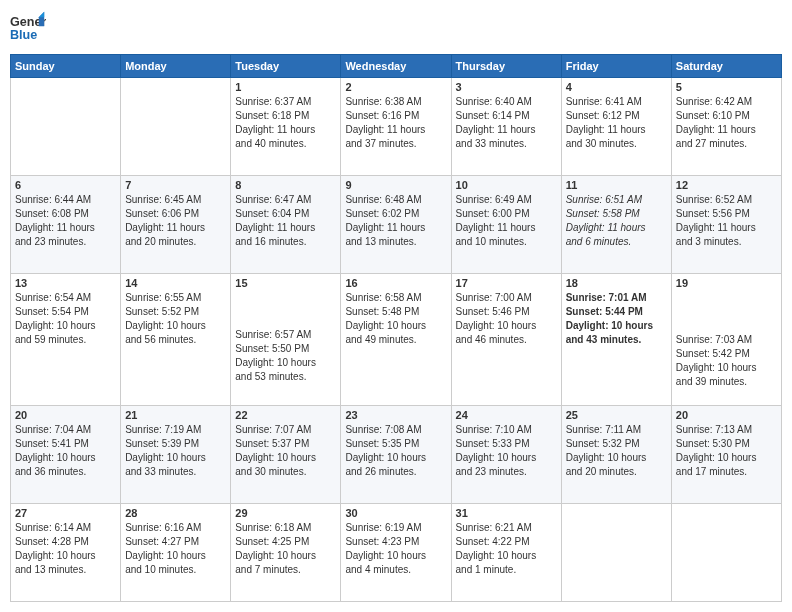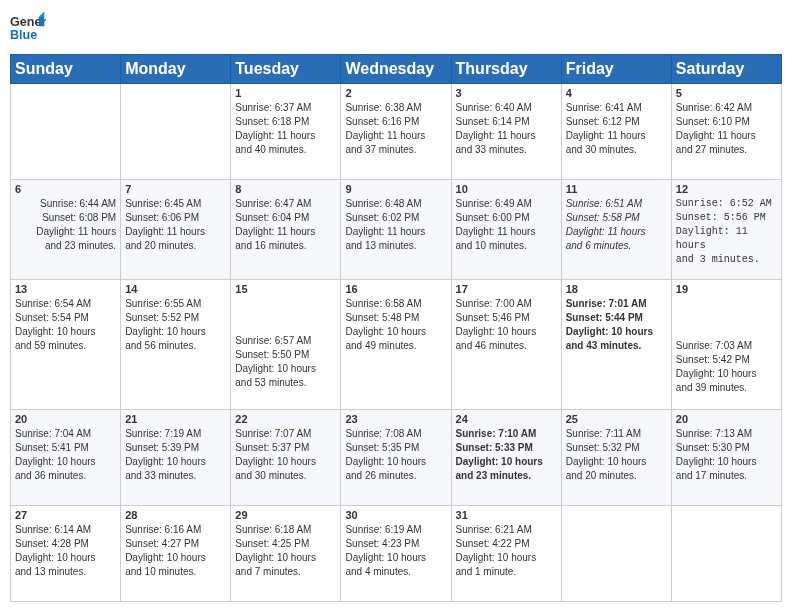--- a/index.html
+++ b/index.html
@@ -47,21 +47,21 @@
     .calendar {
       flex: 1;
       border: 1px solid #ccc;
       border-collapse: collapse;
       width: 100%;
       table-layout: fixed;
     }
     .calendar th {
       background-color: #2a6db5;
       color: white;
-      font-size: 16px;
+      font-size: 11px;
       font-weight: bold;
       padding: 5px 4px;
       border: 1px solid #1a5da0;
       text-align: left;
     }
     .calendar td {
       border: 1px solid #ccc;
       vertical-align: top;
       padding: 3px 4px;
       font-size: 9.5px;
@@ -156,21 +156,21 @@
             <span class="day-number">5</span>
             <div class="day-info" style="white-space: pre-line;">Sunrise: 6:42 AM
 Sunset: 6:10 PM
 Daylight: 11 hours
 and 27 minutes.</div>
           </td>
         </tr>
         <tr>
           <td>
             <span class="day-number">6</span>
-            <div class="day-info" style="white-space: pre-line; text-align: right;">Sunrise: 6:44 AM
+            <div class="day-info" style="white-space: pre-line;">Sunrise: 6:44 AM
 Sunset: 6:08 PM
 Daylight: 11 hours
 and 23 minutes.</div>
           </td>
           <td>
             <span class="day-number">7</span>
             <div class="day-info" style="white-space: pre-line;">Sunrise: 6:45 AM
 Sunset: 6:06 PM
 Daylight: 11 hours
 and 20 minutes.</div>
@@ -198,21 +198,21 @@
           </td>
           <td>
             <span class="day-number">11</span>
             <div class="day-info" style="white-space: pre-line; font-style: italic;">Sunrise: 6:51 AM
 Sunset: 5:58 PM
 Daylight: 11 hours
 and 6 minutes.</div>
           </td>
           <td>
             <span class="day-number">12</span>
-            <div class="day-info" style="white-space: pre-line; font-family: Liberation Mono, monospace;">Sunrise: 6:52 AM
+            <div class="day-info" style="white-space: pre-line;">Sunrise: 6:52 AM
 Sunset: 5:56 PM
 Daylight: 11 hours
 and 3 minutes.</div>
           </td>
         </tr>
         <tr>
           <td>
             <span class="day-number">13</span>
             <div class="day-info" style="white-space: pre-line;">Sunrise: 6:54 AM
 Sunset: 5:54 PM
@@ -286,21 +286,21 @@
           </td>
           <td>
             <span class="day-number">23</span>
             <div class="day-info" style="white-space: pre-line;">Sunrise: 7:08 AM
 Sunset: 5:35 PM
 Daylight: 10 hours
 and 26 minutes.</div>
           </td>
           <td>
             <span class="day-number">24</span>
-            <div class="day-info" style="white-space: pre-line; font-weight: bold;">Sunrise: 7:10 AM
+            <div class="day-info" style="white-space: pre-line;">Sunrise: 7:10 AM
 Sunset: 5:33 PM
 Daylight: 10 hours
 and 23 minutes.</div>
           </td>
           <td>
             <span class="day-number">25</span>
             <div class="day-info" style="white-space: pre-line;">Sunrise: 7:11 AM
 Sunset: 5:32 PM
 Daylight: 10 hours
 and 20 minutes.</div>

